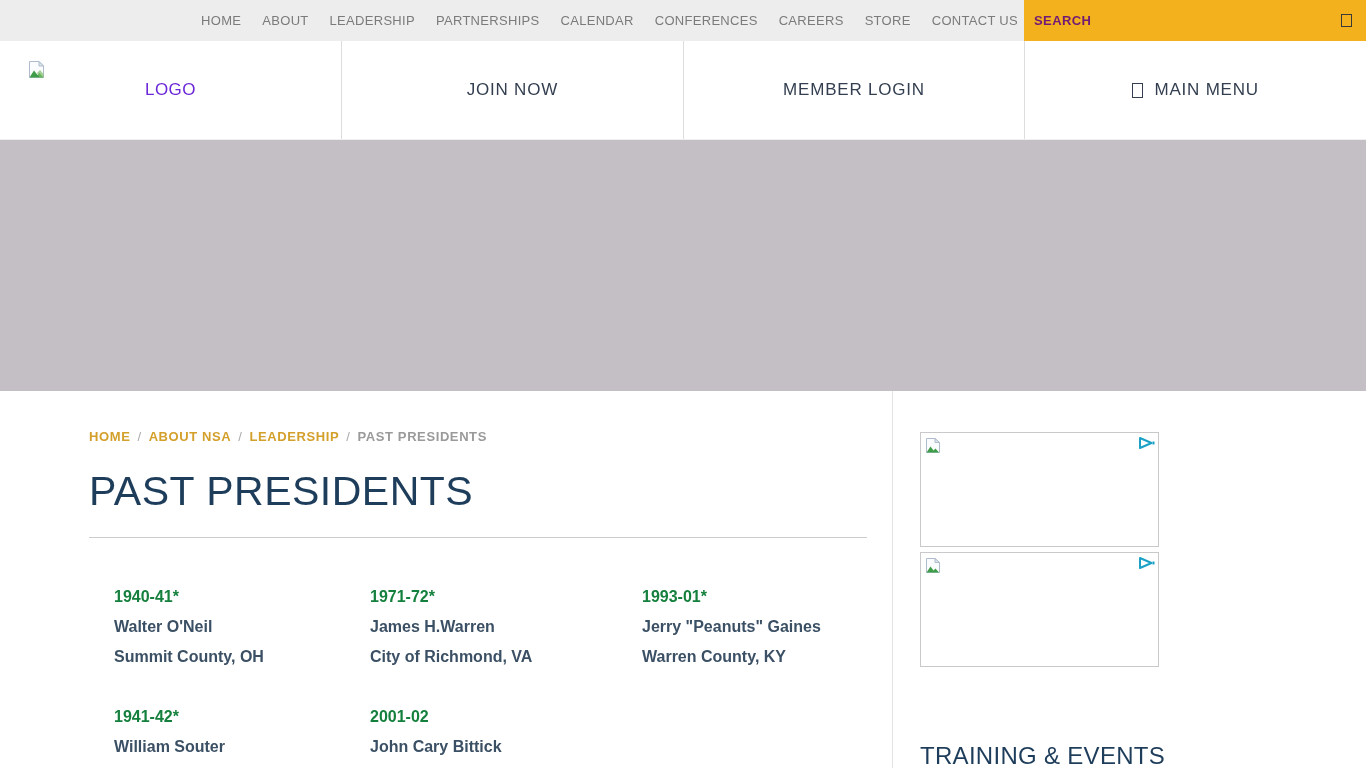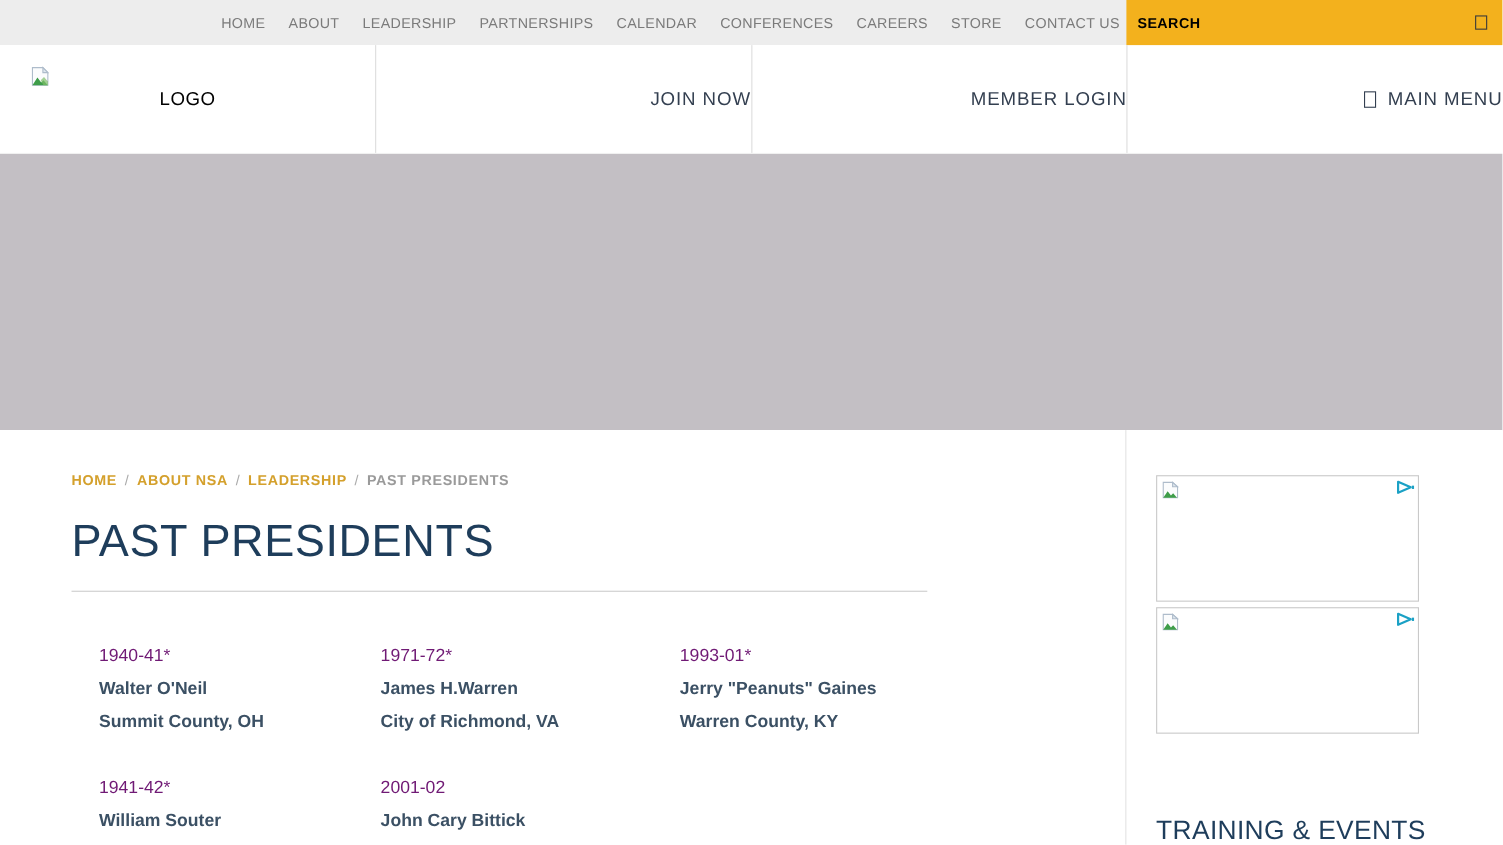--- a/index.html
+++ b/index.html
@@ -8,50 +8,50 @@
     width:1366px; height:768px; overflow:hidden;
     font-family:"Liberation Sans", sans-serif;
     background:#ffffff;
   }
 
   
   .utility-bar { height:41px; background:#ededed; display:flex; align-items:stretch; }
   .utility-nav { flex:1; display:flex; justify-content:flex-end; align-items:center; gap:21px; padding-right:6px; }
   .unav-item { font-size:13px; color:#7b7b7b; letter-spacing:0.3px; text-decoration:none; cursor:pointer; white-space:nowrap; }
   .search-bar { width:342px; background:#f3b11d; display:flex; align-items:center; justify-content:space-between; padding:0 14px 0 10px; cursor:pointer; }
-  .search-label { font-size:13px; font-weight:bold; color:#000000; letter-spacing:0.4px; }
+  .search-label { font-size:13px; font-weight:bold; color:#701a75; letter-spacing:0.4px; }
   .tofu { display:inline-block; border:1px solid #3a3a3a; width:11px; height:13px; }
 
   
   .main-header { height:99px; display:flex; background:#fff; border-bottom:1px solid #f0f0f0; }
   .logo-cell { width:341px; position:relative; cursor:pointer; }
   .broken-img { display:inline-block; line-height:0; }
   .logo-cell .broken-img { position:absolute; left:28px; top:19px; }
-  .logo-alt { position:absolute; left:0; right:0; top:0; bottom:0; display:flex; align-items:center; justify-content:center; font-size:17px; color:#000000; letter-spacing:0.5px; }
-  .header-cell { flex:1; border-left:1px solid #dddddd; display:flex; align-items:center; justify-content:flex-end; font-size:17px; color:#333f50; letter-spacing:0.8px; cursor:pointer; }
+  .logo-alt { position:absolute; left:0; right:0; top:0; bottom:0; display:flex; align-items:center; justify-content:center; font-size:17px; color:#6d28d9; letter-spacing:0.5px; }
+  .header-cell { flex:1; border-left:1px solid #dddddd; display:flex; align-items:center; justify-content:center; font-size:17px; color:#333f50; letter-spacing:0.8px; cursor:pointer; }
   .menu-tofu { display:inline-block; border:1px solid #333f50; width:11px; height:15px; margin-right:11px; }
 
   
   .hero { height:251px; background:#c3bfc4; }
 
   
   .page-body { display:flex; height:377px; background:#fff; }
-  .content { width:1024px; border-right:1px solid #e3e3e3; padding-left:65px; }
+  .content { width:893px; border-right:1px solid #e3e3e3; padding-left:89px; }
 
   .breadcrumb { margin-top:38px; font-size:13px; font-weight:bold; letter-spacing:0.6px; color:#9a9a9a; }
   .breadcrumb a { color:#d4a02c; text-decoration:none; cursor:pointer; }
   .crumb-sep { color:#aaaaaa; margin:0 7px; font-weight:normal; }
 
   h1.page-title { margin:24px 0 0 0; font-size:41px; font-weight:400; color:#1e3d5b; letter-spacing:0.5px; }
   .title-rule { margin:22px 0 0 0; border:none; border-top:1px solid #cccccc; width:778px; }
 
   .pres-grid { margin-top:44px; display:grid; grid-template-columns:256px 272px 250px; }
   .pres-entry { padding-left:25px; margin-bottom:30px; }
   .pres-entry p { margin:0; line-height:30px; font-size:16px; color:#3b5064;font-weight:bold; }
-  .pres-entry .term { font-weight:normal; color:#701a75; }
+  .pres-entry .term { font-weight:bold; color:#15803d; }
 
   
   .sidebar { flex:1; padding:41px 0 17px 27px; }
   .ad-box { width:239px; height:115px; border:1px solid #c9c9c9; background:#fff; position:relative; margin-bottom:5px; cursor:pointer; }
   .ad-box .broken-img { position:absolute; top:4px; left:4px; }
   .adchoices { position:absolute; top:2px; right:2px; line-height:0; cursor:pointer; }
   .sidebar-heading { margin:75px 0 0 0; font-size:24px; font-weight:400; color:#1e3d5b; letter-spacing:0.3px; }
 </style>
 </head>
 <body>

